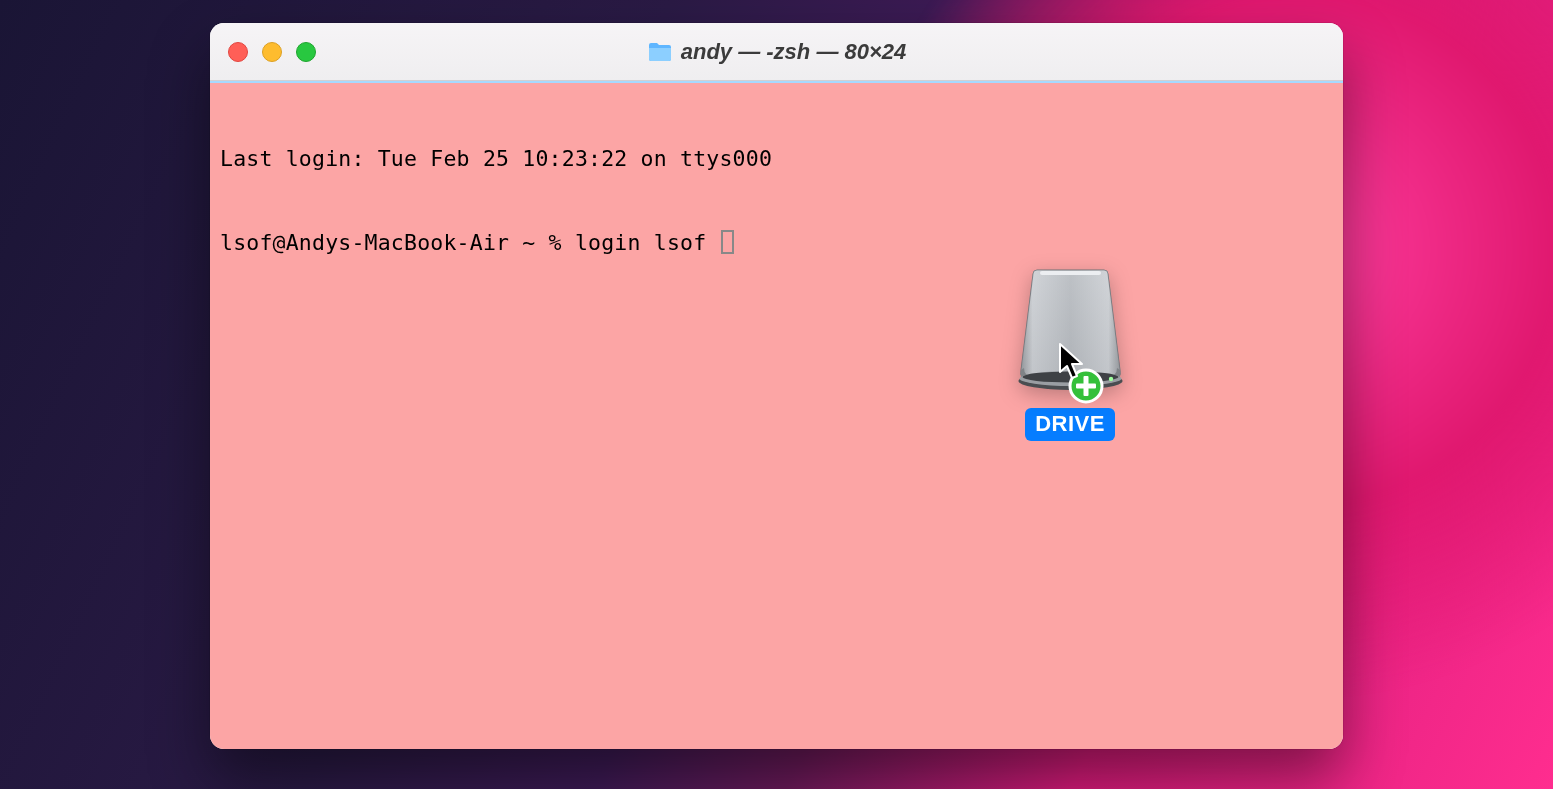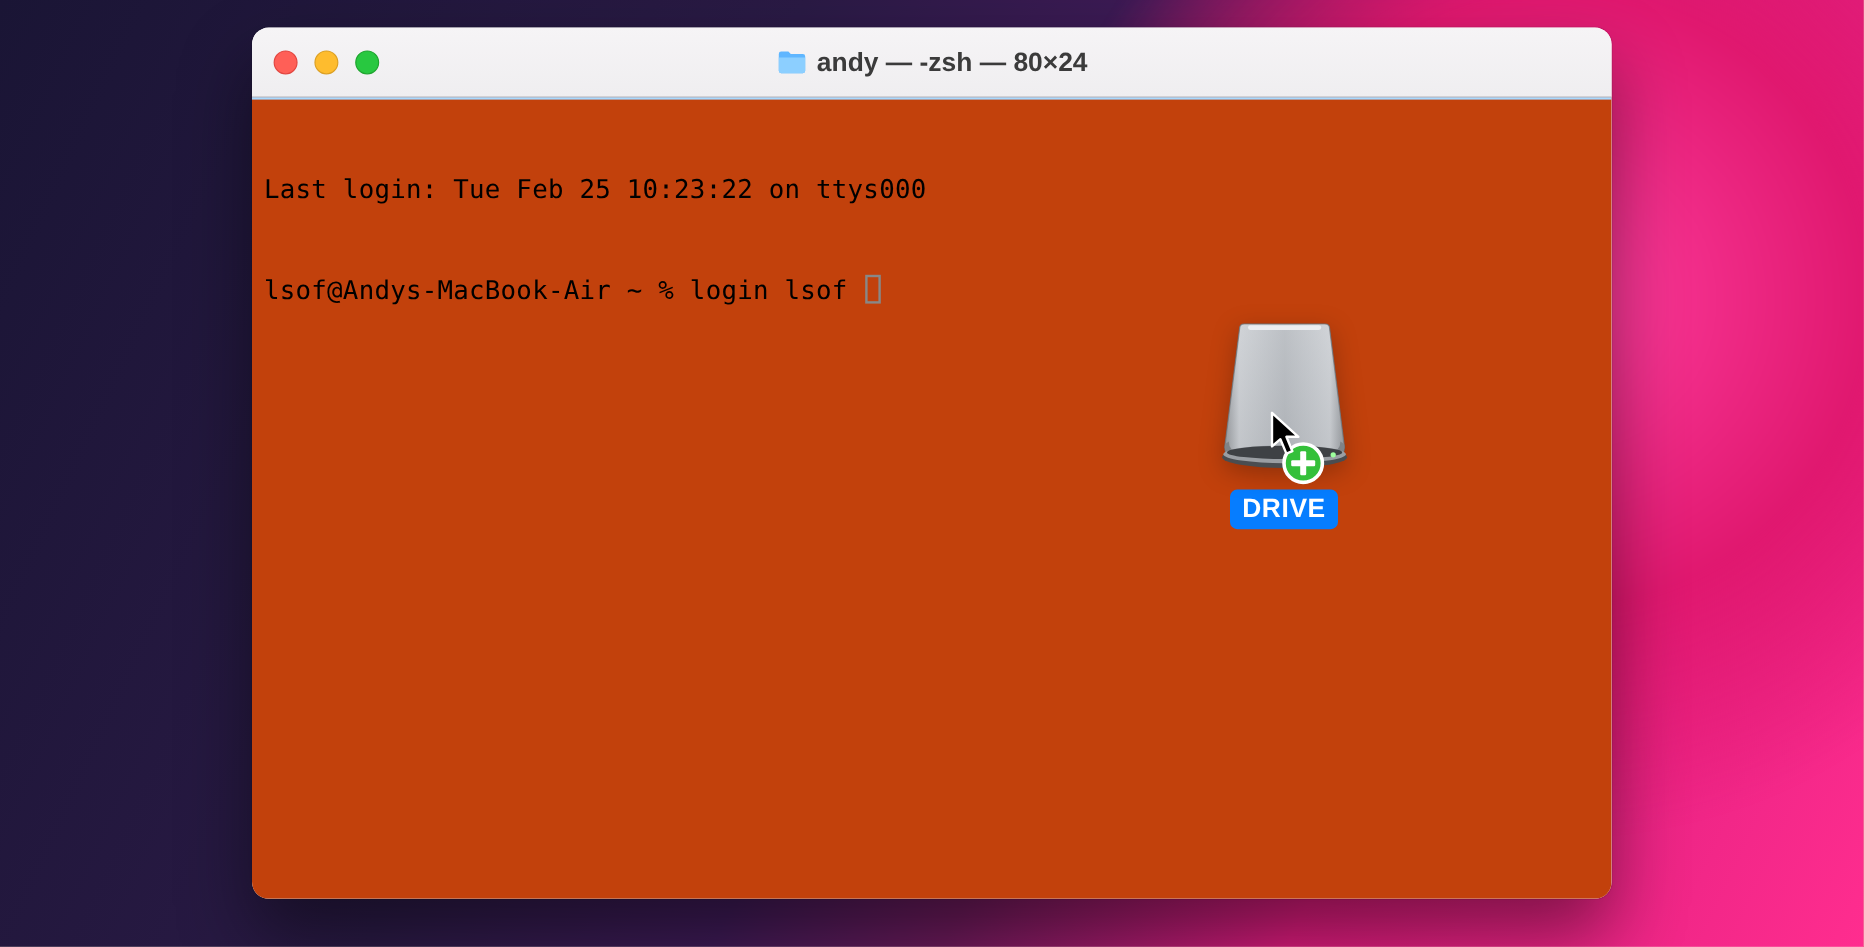--- a/index.html
+++ b/index.html
@@ -33,20 +33,21 @@
       flex-direction: column;
     }
     .titlebar {
       height: 58px;
       background: linear-gradient(#f6f4f6, #efeef0);
       border-bottom: 1px solid #d2d0d3;
       display: flex;
       align-items: center;
       padding: 12px 18px;
       position: relative;
+      font-style: italic;
     }
     .traffic-lights {
       display: flex;
       gap: 14px;
       align-items: center;
     }
     .light {
       width: 20px; height: 20px;
       border-radius: 50%;
     }
@@ -63,21 +64,21 @@
       pointer-events: none;
       font-size: 22px;
       font-weight: 700;
       color: #3b3b3b;
     }
     .folder-icon {
       width: 26px; height: 22px;
     }
     .terminal-body {
       flex: 1;
-      background: #c2410c;
+      background: #fca5a5;
       border-top: 2px solid #a7d9ff;
       padding: 6px 10px;
       font-family: "SF Mono", "Menlo", "Monaco", monospace;
       font-size: 21.5px;
       line-height: 28px;
       color: #000;
       white-space: pre;
       letter-spacing: 0.2px;
       position: relative;
     }

